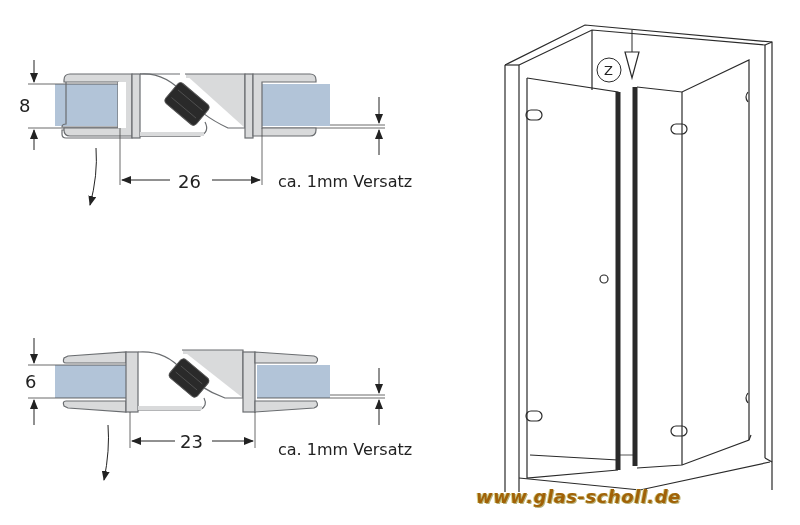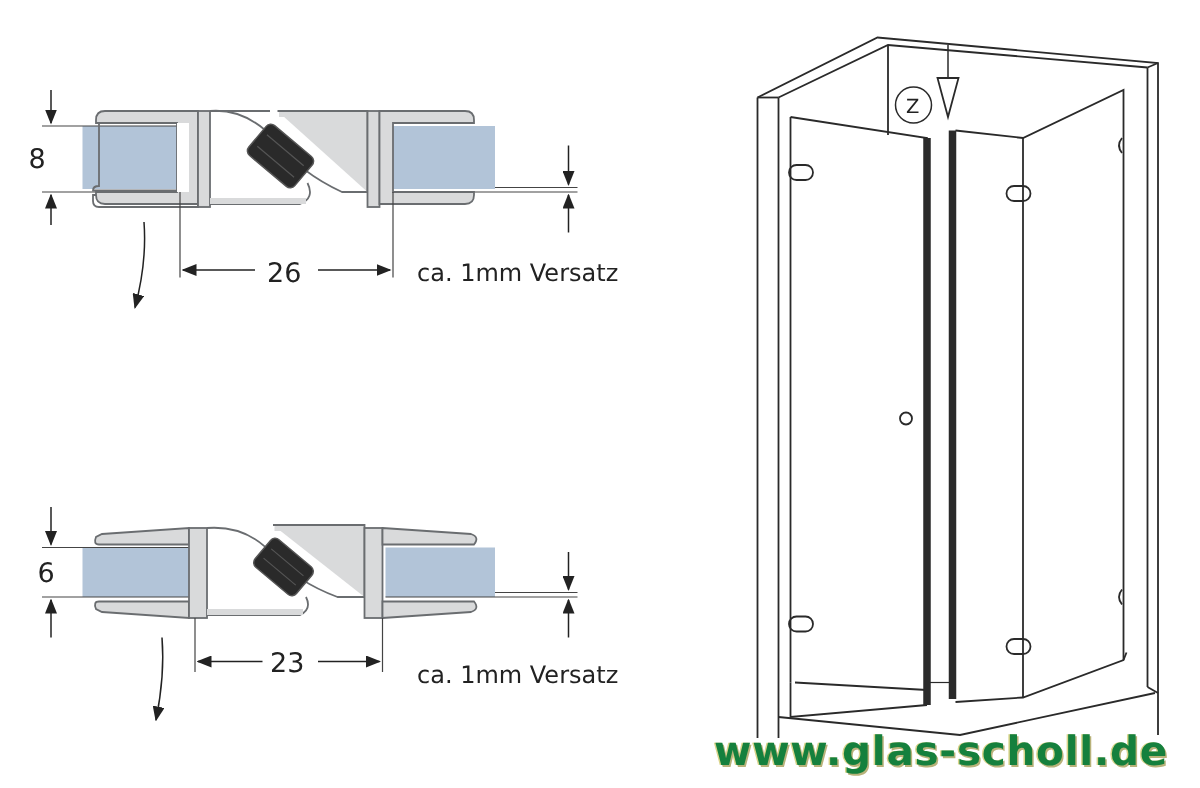--- a/index.html
+++ b/index.html
@@ -3,22 +3,22 @@
 <meta charset="utf-8">
 <style>
   html, body { margin: 0; padding: 0; background: #ffffff; }
   body { width: 800px; height: 525px; position: relative; overflow: hidden;
          font-family: "DejaVu Sans", sans-serif; }
   svg { position: absolute; left: 0; top: 0; }
   .dim-text { font-family: "DejaVu Sans", sans-serif; font-size: 18px; fill: #222; }
   .note-text { font-family: "DejaVu Sans", sans-serif; font-size: 16px; fill: #222; }
   .z-text { font-family: "DejaVu Sans", sans-serif; font-size: 13px; fill: #222; }
   .watermark { position: absolute; left: 476px; top: 486px; font-family: "DejaVu Sans", sans-serif;
-               font-weight: bold; font-size: 27px; color: #15803d;
-               text-shadow: 1px 1px 0 #b8b27a, -1px 0 0 #d9d48a; letter-spacing: 0.5px; }
+               font-weight: bold; font-size: 18px; color: #a16207;
+               text-shadow: 1px 1px 0 #b8b27a, -1px 0 0 #d9d48a; letter-spacing: 0.5px; font-style: italic; }
 </style>
 </head>
 <body>
 
 <svg width="800" height="525" viewBox="0 0 800 525" xmlns="http://www.w3.org/2000/svg">
   <defs>
     <marker id="arr" markerWidth="10" markerHeight="8" refX="9" refY="4" orient="auto">
       <path d="M0,0 L10,4 L0,8 Z" fill="#222"></path>
     </marker>
   </defs>

